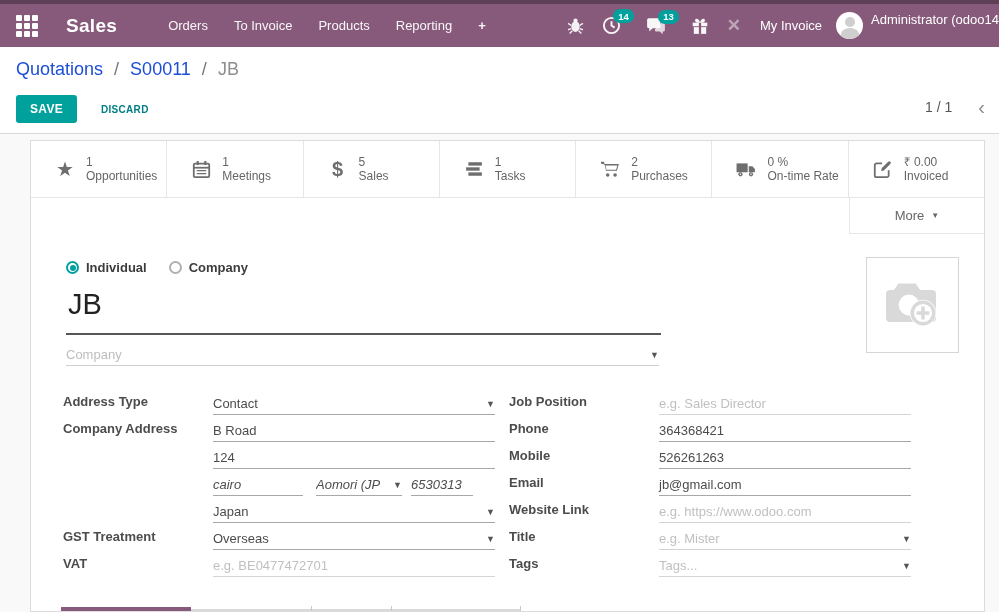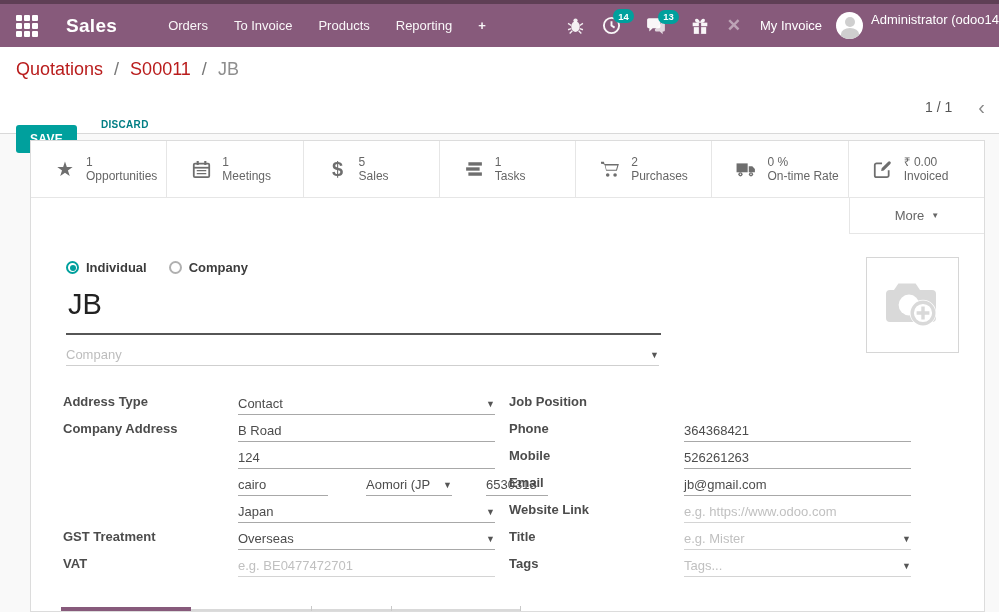--- a/index.html
+++ b/index.html
@@ -23,26 +23,26 @@
   .dim{opacity:.45;}
   .company-label{font-size:13px;margin:0 14px 0 10px;cursor:pointer;}
   .avatar{width:27px;height:27px;border-radius:50%;background:#fff;overflow:hidden;position:relative;flex:none;}
   .avatar .head{position:absolute;top:5px;left:8.5px;width:10px;height:10px;border-radius:50%;background:#cfcfcf;}
   .avatar .body{position:absolute;top:16px;left:4.5px;width:18px;height:12px;border-radius:50% 50% 0 0;background:#cfcfcf;}
   .user-label{font-size:13px;margin:0 0 13px 8px;white-space:nowrap;cursor:pointer;}
 
   
   .cpanel{position:absolute;top:47px;left:0;right:0;height:86px;background:#fff;border-bottom:1px solid #d9d9d9;}
   .breadcrumb{position:absolute;top:12px;left:16px;font-size:18px;}
-  .breadcrumb a{color:#b91c1c;text-decoration:none;cursor:pointer;}
+  .breadcrumb a{color:#1d4ed8;text-decoration:none;cursor:pointer;}
   .breadcrumb .sep{color:#777;margin:0 6px;}
   .breadcrumb .current{color:#8f8f8f;}
   .btn-row{position:absolute;top:48px;left:16px;display:flex;align-items:center;}
   .btn-save{background:#00A09D;color:#fff;border:none;font-size:12px;font-weight:bold;
-            padding:7px 14px;border-radius:3px;cursor:pointer;letter-spacing:.3px;font-family:inherit;margin-top:30px;}
+            padding:7px 14px;border-radius:3px;cursor:pointer;letter-spacing:.3px;font-family:inherit;}
   .btn-discard{background:none;border:none;color:#017e84;font-size:10px;font-weight:bold;
                margin-left:16px;cursor:pointer;letter-spacing:.3px;font-family:inherit;padding:7px 8px;}
   .pager{position:absolute;top:52px;right:14px;display:flex;align-items:center;color:#555;font-size:14px;}
   .pager .chev{font-size:20px;color:#8a8a8a;margin-left:26px;cursor:pointer;line-height:14px;}
 
   
   .sheet{position:absolute;top:140px;left:30px;width:955px;height:472px;background:#fff;
          border:1px solid #dcdcdc;box-sizing:border-box;}
   .statrow{display:flex;height:56px;border-bottom:1px solid #e6e6e6;}
   .stat{flex:1 1 0;display:flex;align-items:center;padding-left:22px;border-right:1px solid #e6e6e6;
@@ -70,28 +70,28 @@
               padding:2px 0 12px 2px;border-bottom:2px solid #565656;cursor:text;}
   .company-field{position:absolute;top:203px;left:35px;width:593px;height:21px;border-bottom:1px solid #cfcfcf;
                  font-size:13px;color:#bdbdbd;cursor:pointer;display:flex;align-items:center;}
   .company-field .caret{margin-left:auto;color:#555;font-size:9px;}
   .imgbox{position:absolute;top:116px;left:835px;width:91px;height:94px;border:1px solid #d6d6d6;
           display:flex;align-items:center;justify-content:center;cursor:pointer;background:#fff;}
 
   .col{position:absolute;top:247px;}
   .col.left{left:32px;width:432px;}
   .col.right{left:478px;width:402px;}
-  .frow{display:flex;height:27px;align-items:flex-end;gap:25px;}
+  .frow{display:flex;height:27px;align-items:flex-end;}
   .flabel{width:150px;font-size:13px;font-weight:bold;color:#4c4c4c;padding-bottom:6px;flex:none;}
   .fwrap{flex:1;border-bottom:1px solid #a8a8a8;height:21px;display:flex;align-items:center;
          font-size:13px;color:#4c4c4c;cursor:text;min-width:0;}
   .fwrap.ph{color:#c0c0c0;border-bottom-color:#d4d4d4;}
   .fwrap.sel{cursor:pointer;}
   .fwrap .caret{margin-left:auto;color:#555;font-size:9px;padding-left:4px;}
-  .cityrow .fwrap{flex:none;}
+  .cityrow .fwrap{flex:none;font-style:italic;}
   .cityrow .city{width:90px;margin-right:13px;}
   .cityrow .state{width:86px;margin-right:9px;}
   .cityrow .zip{width:62px;}
 
   
   .tabstrip{position:absolute;left:0;bottom:0;height:5px;width:100%;}
   .tab-active{position:absolute;left:30px;bottom:0;width:130px;height:4px;background:#875A7B;}
   .tab-line{position:absolute;left:160px;bottom:0;width:330px;height:2px;background:#d9d9d9;}
   .tab-tick{position:absolute;bottom:0;width:1px;height:5px;background:#c9c9c9;}
 
@@ -329,20 +329,23 @@
       <div class="flabel">VAT</div>
       <div class="fwrap ph">
         <span>e.g. BE0477472701</span>
       </div>
     </div>
   </div>
 
   <div class="col right">
     <div class="frow">
       <div class="flabel">Job Position</div>
+      <div class="fwrap ph">
+        <span>e.g. Sales Director</span>
+      </div>
     </div>
     <div class="frow">
       <div class="flabel">Phone</div>
       <div class="fwrap">
         <span>364368421</span>
       </div>
     </div>
     <div class="frow">
       <div class="flabel">Mobile</div>
       <div class="fwrap">

